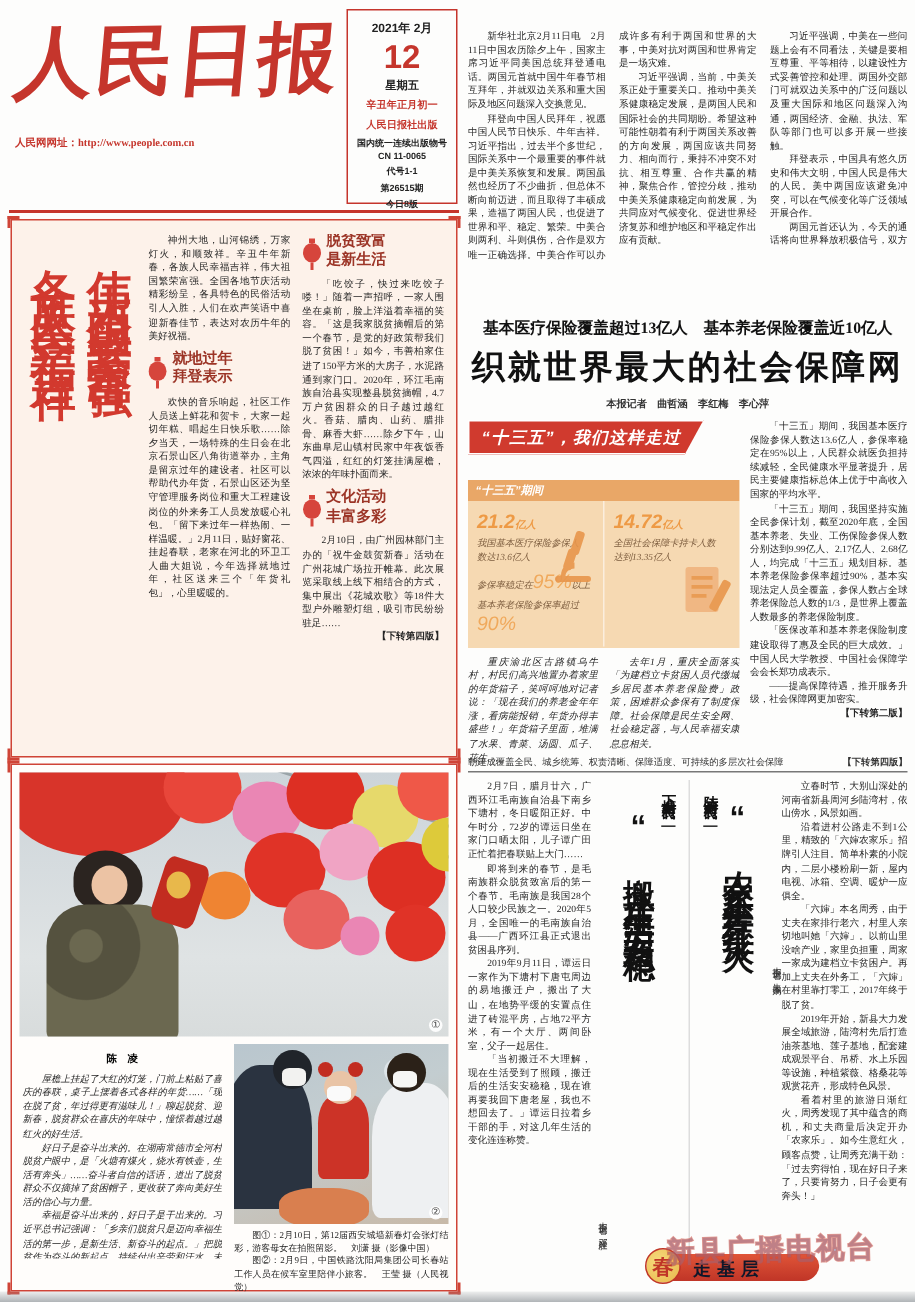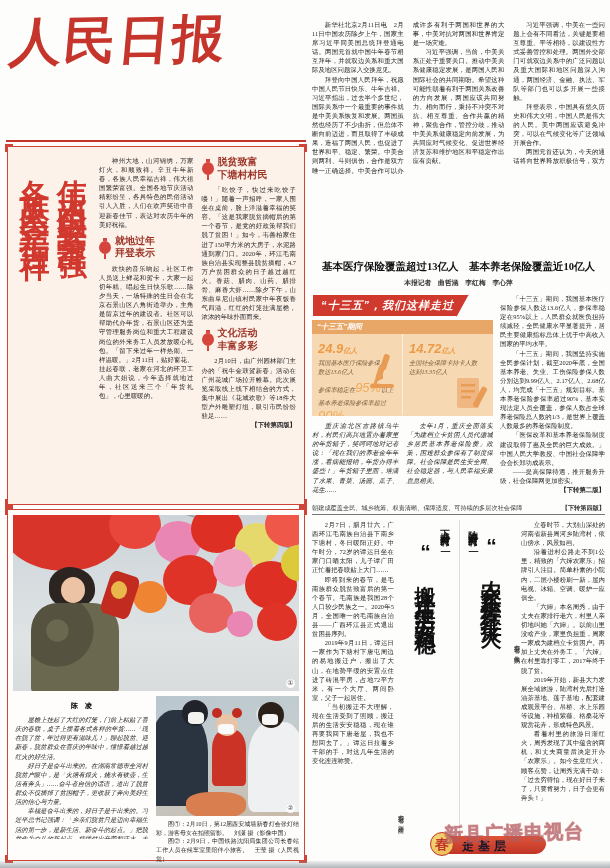--- a/index.html
+++ b/index.html
@@ -37,42 +37,42 @@
     background:#fdf2ea; border:1px solid #cf4437; padding:9px 8px 6px 8px; display:flex; }
   .corner { position:absolute; width:8px; height:8px; border:2px solid #cf4437; }
   .c-tl { top:-3px; left:-3px; border-right:none; border-bottom:none; }
   .c-tr { top:-3px; right:-3px; border-left:none; border-bottom:none; }
   .c-bl { bottom:-3px; left:-3px; border-right:none; border-top:none; }
   .c-br { bottom:-3px; right:-3px; border-left:none; border-top:none; }
   .vert-head { writing-mode:vertical-rl; text-orientation:upright; font-family:"Liberation Sans",sans-serif;
     font-weight:900; color:#d2392e; font-size:30px; letter-spacing:10px; line-height:1.25; height:338px; margin-right:8px; }
   .lf-text { flex:1; column-count:2; column-gap:8px; height:340px; overflow:hidden; }
   .sec-head { display:flex; align-items:center; gap:4px; margin:6px 0 4px 0; break-inside:avoid; }
-  .sec-title { font-family:Liberation Serif, serif; font-weight:bold; font-size:10px;
+  .sec-title { font-family:Liberation Mono, monospace; font-weight:bold; font-size:10px;
     color:#9c3527; line-height:1.25; }
   .lantern { position:relative; width:12px; height:13px; background:#d6453c; border-radius:50%;
     flex:0 0 auto; }
   .lantern::before { content:""; position:absolute; left:4px; top:-3px; width:4px; height:3px; background:#d6453c; }
   .lantern::after { content:""; position:absolute; left:5px; bottom:-5px; width:2px; height:5px; background:#d6453c; }
   .continued { font-weight:bold; text-indent:0 !important; text-align:right; font-size:6.4px; }
 
   
   .center-article { position:absolute; left:312px; top:212px; width:293px; }
   .kicker { font-family:"Liberation Serif",serif; font-weight:bold; font-size:10.5px; color:#111;
-    text-align:center; white-space:nowrap;margin-top:48px; }
+    text-align:center; white-space:nowrap; }
   .center-headline { font-family:"Liberation Sans",sans-serif; font-weight:900; font-size:22px;
     letter-spacing:2px; color:#111; text-align:center; margin-top:4px; white-space:nowrap; }
   .byline { font-size:6.8px; color:#333; text-align:center; margin-top:4px; font-weight:bold; }
   .center-body { display:flex; margin-top:6px; }
   .center-left { width:181px;font-style:italic; }
   .center-right { width:105px; margin-left:7px; }
   .banner { display:inline-block; background:#d03a2e; color:#fff; font-family:"Liberation Sans",sans-serif;
     font-weight:bold; font-size:11px; padding:3px 14px 3px 8px; letter-spacing:1px;
     clip-path:polygon(0 0, 100% 0, 92% 100%, 0 100%); border:1px solid #fff; box-shadow:0 0 0 1px #d03a2e; }
-  .infographic { margin-top:3px; background:#f6d9b2; height:96px; position:relative; overflow:hidden; }
+  .infographic { margin-top:17px; background:#f6d9b2; height:112px; position:relative; overflow:hidden; }
   .info-header { background:#e9a767; color:#fff; font-family:"Liberation Sans",sans-serif;
     font-weight:bold; font-size:7.5px; padding:2px 5px; }
   .info-panels { display:flex; height:calc(100% - 15px); }
   .info-panel { flex:1; padding:5px 6px; position:relative; }
   .info-panel + .info-panel { border-left:1px solid #fbeedd; }
   .stat-big { color:#ee9a45; font-family:"Liberation Sans",sans-serif; font-size:13px; font-weight:bold; }
   .stat-unit { font-size:7px; }
   .stat-desc { font-size:6.2px; color:#7c5c3e; line-height:1.4; margin-top:2px; width:72px; }
   .stat-line { font-size:6.2px; color:#7c5c3e; margin-top:4px; }
   .stat-pct { color:#f0a95c; font-size:13px; font-family:"Liberation Sans",sans-serif; }
@@ -139,22 +139,35 @@
   .bottom-band { position:absolute; left:0; bottom:0; width:100%; height:7px;
     background:linear-gradient(180deg, rgba(150,156,160,0.15), rgba(150,156,160,0.75)); }
 </style>
 </head>
 <body>
 
 <div id="page">
 
   <div class="masthead">
     <div class="mast-title">人民日报</div>
-  </div>
-
+    <div class="mast-web">人民网网址：http://www.people.com.cn</div>
+  </div>
+
+  <div class="datebox">
+    <div class="db-date">2021年 2月</div>
+    <div class="db-day">12</div>
+    <div class="db-week">星期五</div>
+    <div class="db-red">辛丑年正月初一</div>
+    <div class="db-red">人民日报社出版</div>
+    <div class="db-black">国内统一连续出版物号</div>
+    <div class="db-black">CN 11-0065</div>
+    <div class="db-black">代号1-1</div>
+    <div class="db-black">第26515期</div>
+    <div class="db-black">今日8版</div>
+  </div>
 
   <div class="redrule"></div>
 
   <div class="top-article">
     <div class="top-cols smalltext">
       <p>新华社北京2月11日电　2月11日中国农历除夕上午，国家主席习近平同美国总统拜登通电话。两国元首就中国牛年春节相互拜年，并就双边关系和重大国际及地区问题深入交换意见。</p>
       <p>拜登向中国人民拜年，祝愿中国人民节日快乐、牛年吉祥。习近平指出，过去半个多世纪，国际关系中一个最重要的事件就是中美关系恢复和发展。两国虽然也经历了不少曲折，但总体不断向前迈进，而且取得了丰硕成果，造福了两国人民，也促进了世界和平、稳定、繁荣。中美合则两利、斗则俱伤，合作是双方唯一正确选择。中美合作可以办成许多有利于两国和世界的大事，中美对抗对两国和世界肯定是一场灾难。</p>
       <p>习近平强调，当前，中美关系正处于重要关口。推动中美关系健康稳定发展，是两国人民和国际社会的共同期盼。希望这种可能性朝着有利于两国关系改善的方向发展，两国应该共同努力、相向而行，秉持不冲突不对抗、相互尊重、合作共赢的精神，聚焦合作，管控分歧，推动中美关系健康稳定向前发展，为共同应对气候变化、促进世界经济复苏和维护地区和平稳定作出应有贡献。</p>
       <p>习近平强调，中美在一些问题上会有不同看法，关键是要相互尊重、平等相待，以建设性方式妥善管控和处理。两国外交部门可就双边关系中的广泛问题以及重大国际和地区问题深入沟通，两国经济、金融、执法、军队等部门也可以多开展一些接触。</p>
       <p>拜登表示，中国具有悠久历史和伟大文明，中国人民是伟大的人民。美中两国应该避免冲突，可以在气候变化等广泛领域开展合作。</p>
@@ -178,48 +191,49 @@
         <span class="sec-title">
           <span>就地过年</span><br>
           <span>拜登表示</span>
         </span>
       </div>
       <p>欢快的音乐响起，社区工作人员送上鲜花和贺卡，大家一起切年糕、唱起生日快乐歌……除夕当天，一场特殊的生日会在北京石景山区八角街道举办，主角是留京过年的建设者。社区可以帮助代办年货，石景山区还为坚守管理服务岗位和重大工程建设岗位的外来务工人员发放暖心礼包。「留下来过年一样热闹、一样温暖。」2月11日，贴好窗花、挂起春联，老家在河北的环卫工人曲大姐说，今年选择就地过年，社区送来三个「年货礼包」，心里暖暖的。</p>
       <div class="sec-head">
         <span class="lantern"></span>
         <span class="sec-title">
           <span>脱贫致富</span><br>
-          <span>下塘村村民</span>
+          <span>是新生活</span>
         </span>
       </div>
       <p>「吃饺子，快过来吃饺子喽！」随着一声招呼，一家人围坐在桌前，脸上洋溢着幸福的笑容。「这是我家脱贫摘帽后的第一个春节，是党的好政策帮我们脱了贫困！」如今，韦善柏家住进了150平方米的大房子，水泥路通到家门口。2020年，环江毛南族自治县实现整县脱贫摘帽，4.7万户贫困群众的日子越过越红火。香菇、腊肉、山药、腊排骨、麻香大虾……除夕下午，山东曲阜尼山镇村民家中年夜饭香气四溢，红红的灯笼挂满屋檐，浓浓的年味扑面而来。</p>
       <div class="sec-head">
         <span class="lantern"></span>
         <span class="sec-title">
           <span>文化活动</span><br>
           <span>丰富多彩</span>
         </span>
       </div>
       <p>2月10日，由广州园林部门主办的「祝牛金鼓贺新春」活动在广州花城广场拉开帷幕。此次展览采取线上线下相结合的方式，集中展出《花城欢歌》等18件大型户外雕塑灯组，吸引市民纷纷驻足……</p>
       <p class="continued">【下转第四版】</p>
     </div>
   </div>
 
   <div class="center-article">
     <div class="kicker">基本医疗保险覆盖超过13亿人　基本养老保险覆盖近10亿人</div>
+    <div class="center-headline">织就世界最大的社会保障网</div>
     <div class="byline">本报记者　曲哲涵　李红梅　李心萍</div>
     <div class="center-body">
       <div class="center-left">
         <div class="banner">“十三五”，我们这样走过</div>
         <div class="infographic">
           <div class="info-header">“十三五”期间</div>
           <div class="info-panels">
             <div class="info-panel">
               <div>
-                <span class="stat-big">24.9</span><span class="stat-big stat-unit">亿人</span>
+                <span class="stat-big">21.2</span><span class="stat-big stat-unit">亿人</span>
               </div>
               <div class="stat-desc">我国基本医疗保险参保人数达13.6亿人</div>
               <div class="stat-line">
                 <span>参保率稳定在</span><span class="stat-pct">95%</span><span>以上</span>
               </div>
               <div class="stat-line">
                 <span>基本养老保险参保率超过</span><span class="stat-pct">90%</span>
               </div>
               <span class="info-icon">
                 <svg width="30" height="42" viewBox="0 0 30 42">

